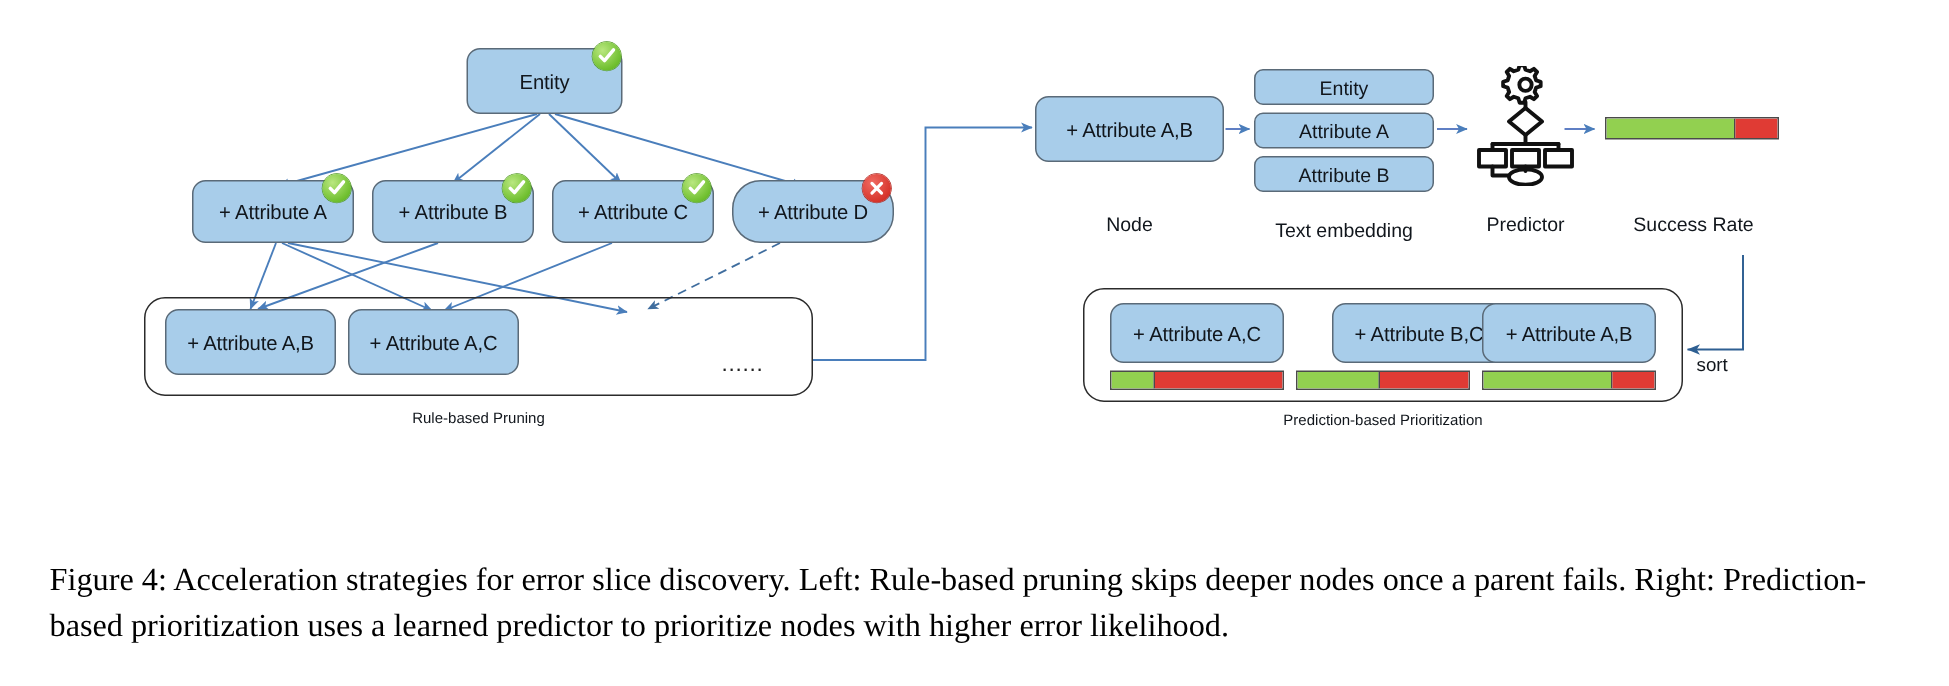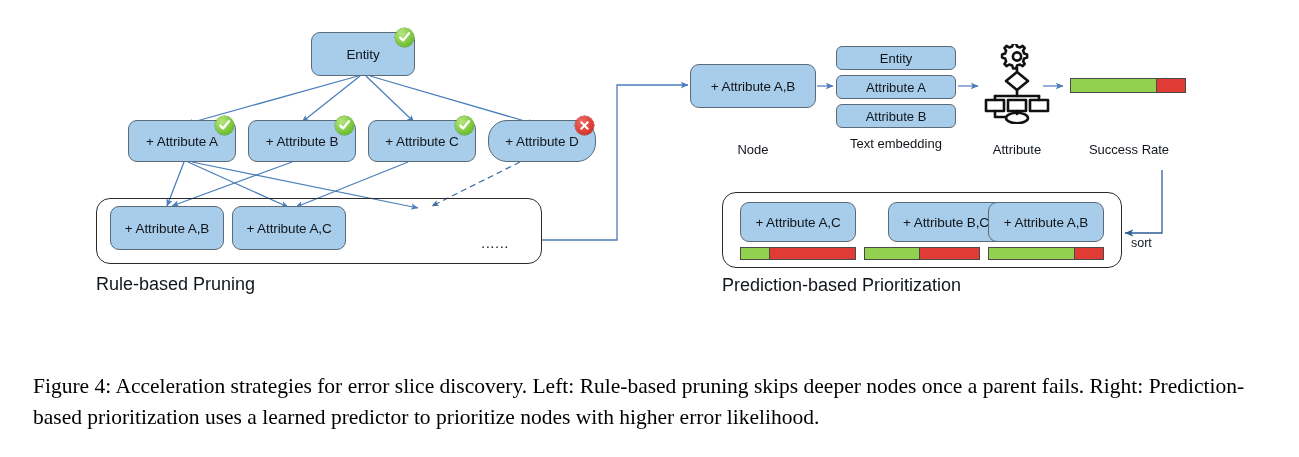--- a/index.html
+++ b/index.html
@@ -73,22 +73,23 @@
   
   .panel {
     position: absolute;
     box-sizing: border-box;
     border: 1.5px solid #2b2b2b;
     border-radius: 14px;
     background: transparent;
   }
   .panel-label {
     position: absolute;
-    font-size: 18px;
-    color: #11161c;
+    font-size: 10px;
+    color: #11161c;
+    text-align: center;
     white-space: nowrap;
   }
   .stage-label {
     position: absolute;
     font-size: 13px;
     color: #11161c;
     text-align: center;
     white-space: nowrap;
   }
   .dots {
@@ -251,21 +252,21 @@
 
   <div class="embed-box" style="left:836px; top:46px; width:120px; height:24px;">
     <span>Entity</span>
   </div>
   <div class="embed-box" style="left:836px; top:75px; width:120px; height:24px;">
     <span>Attribute A</span>
   </div>
   <div class="embed-box" style="left:836px; top:104px; width:120px; height:24px;">
     <span>Attribute B</span>
   </div>
-  <div class="stage-label" style="left:826px; top:136px; width:140px;">Text embedding</div>
+  <div class="stage-label" style="left:826px; top:146px; width:140px;">Text embedding</div>
 
   <div style="position:absolute; left:984px; top:44px; width:66px; height:80px;">
     <svg width="66" height="80" viewBox="0 0 66 80">
       <g stroke="#111" stroke-width="2.6" fill="none" stroke-linejoin="round" stroke-linecap="round">
 
         <path d="M33,2.5
                  l3.0,1.0 l2.6,-1.6 l2.1,2.1 l-1.6,2.6 l1.0,3.0 l3.0,0.9 l0,3.0 l-3.0,0.9 l-1.0,3.0
                  l1.6,2.6 l-2.1,2.1 l-2.6,-1.6 l-3.0,1.0 l-0.9,3.0 l-3.0,0 l-0.9,-3.0 l-3.0,-1.0
                  l-2.6,1.6 l-2.1,-2.1 l1.6,-2.6 l-1.0,-3.0 l-3.0,-0.9 l0,-3.0 l3.0,-0.9 l1.0,-3.0
                  l-1.6,-2.6 l2.1,-2.1 l2.6,1.6 l3.0,-1.0 l0.9,-3.0 l3.0,0 Z" transform="translate(0,0)"></path>
@@ -284,21 +285,21 @@
         <rect x="24" y="56" width="18" height="11"></rect>
         <rect x="46" y="56" width="18" height="11"></rect>
 
         <path d="M11,67 L11,73 L22,73"></path>
         <path d="M33,67 L33,70"></path>
 
         <ellipse cx="33" cy="74" rx="11" ry="5.2"></ellipse>
       </g>
     </svg>
   </div>
-  <div class="stage-label" style="left:972px; top:142px; width:90px;">Attribute</div>
+  <div class="stage-label" style="left:972px; top:142px; width:90px;">Predictor</div>
 
   <div class="bar" style="left:1070px; top:78px; width:116px; height:15px;">
     <div class="green" style="width:75%;"></div>
     <div class="sep"></div>
     <div class="red" style="width:25%;"></div>
   </div>
   <div class="stage-label" style="left:1068px; top:142px; width:122px;">Success Rate</div>
 
   <div class="panel" style="left:722px; top:192px; width:400px; height:76px;"></div>
 

